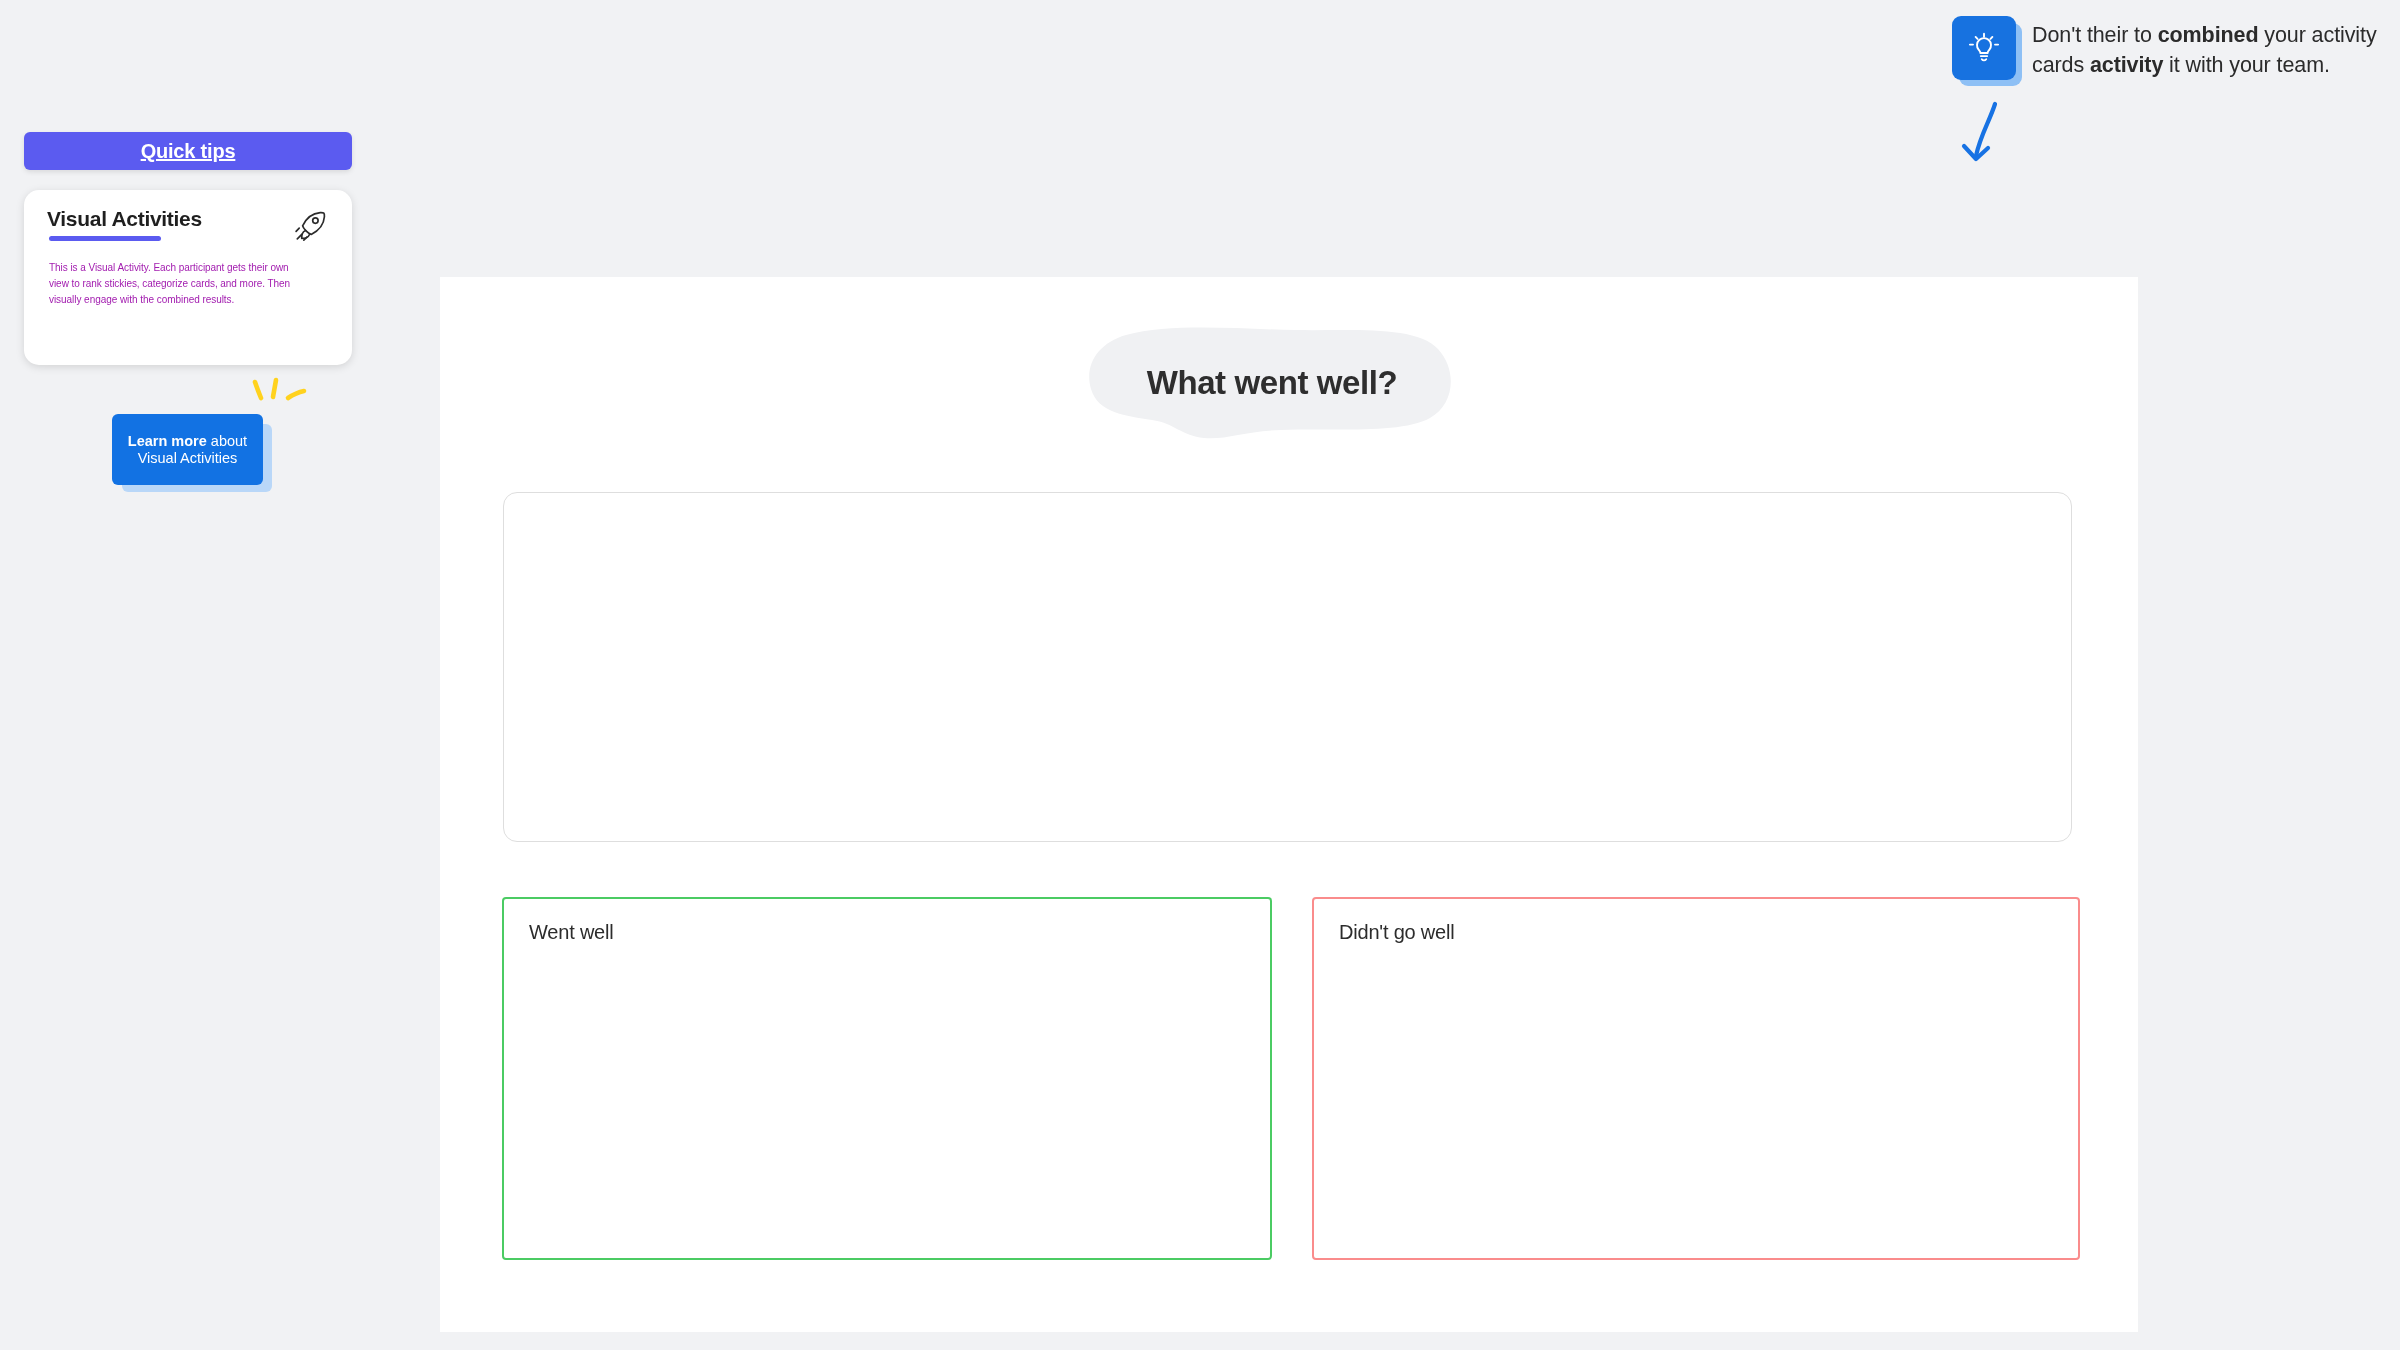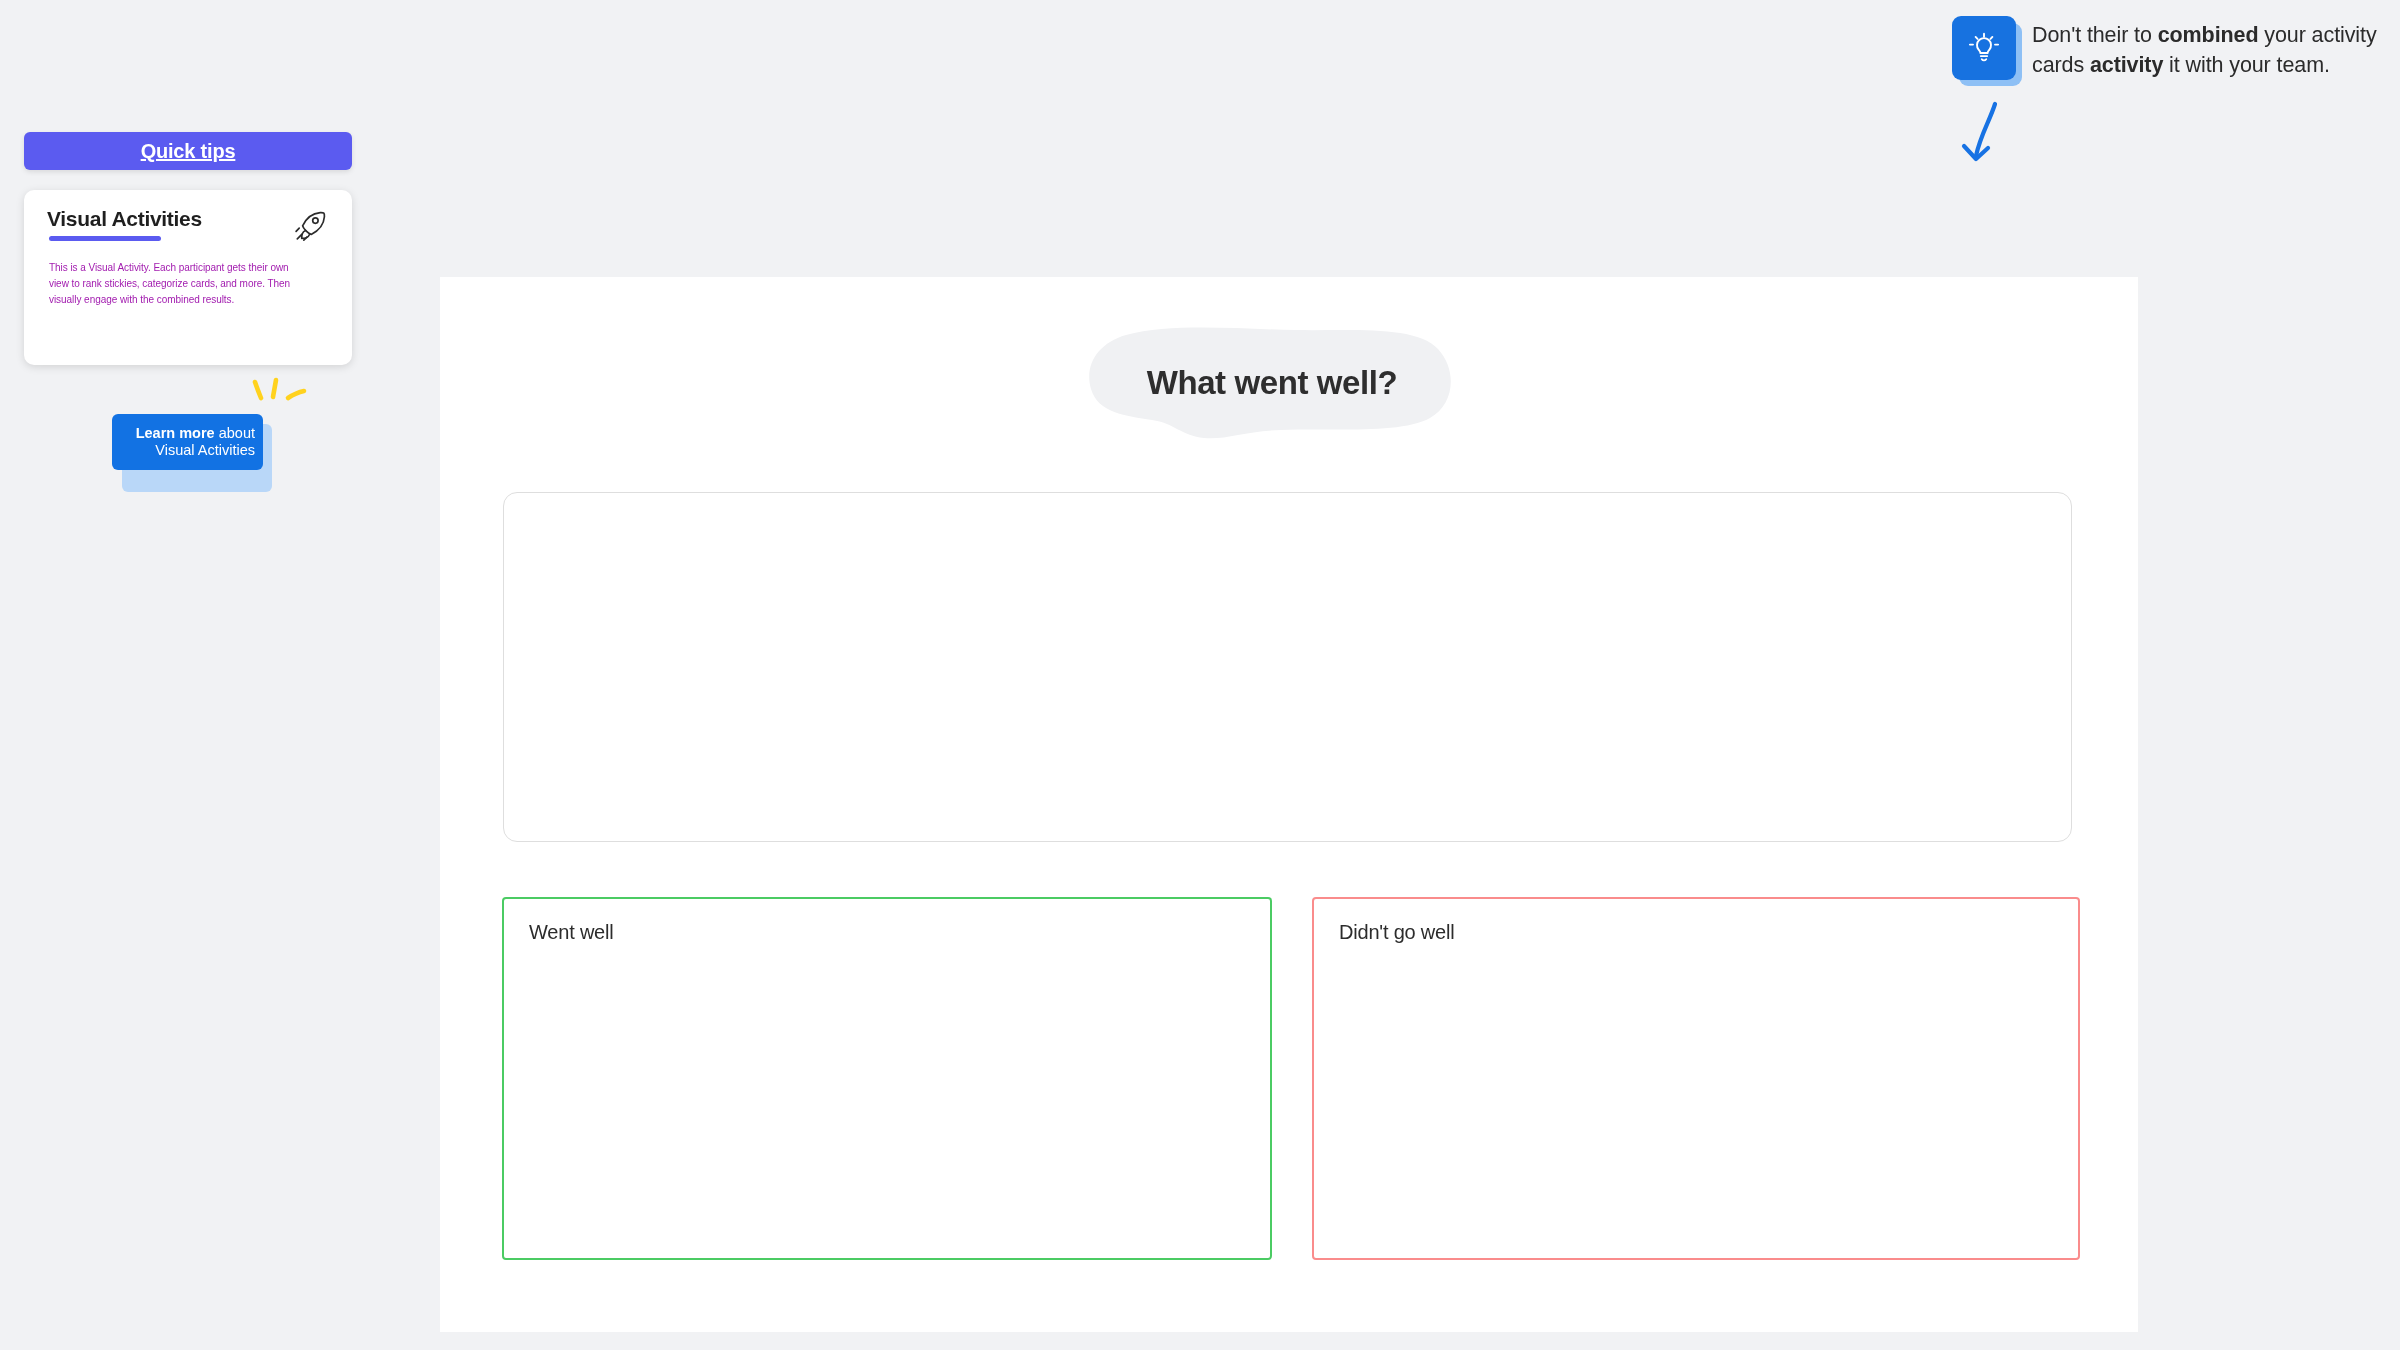--- a/index.html
+++ b/index.html
@@ -90,21 +90,21 @@
     text-decoration: underline;
   }
 
   #tip-card {
     position: absolute;
     left: 24px;
     top: 190px;
     width: 328px;
     height: 175px;
     background: #ffffff;
-    border-radius: 10px;
+    border-radius: 15px;
     box-shadow: 0 2px 8px rgba(0,0,0,0.13);
   }
   #tip-card-title {
     position: absolute;
     left: 23px;
     top: 17px;
     font-size: 21px;
     font-weight: 700;
     color: #1f1f1f;
     letter-spacing: -0.3px;
@@ -158,29 +158,29 @@
     width: 150px;
     height: 68px;
     background: #b9d7f8;
     border-radius: 6px;
   }
   #learn-more-button {
     position: absolute;
     left: 0;
     top: 0;
     width: 151px;
-    height: 56px;
+    height: 71px;
     background: #1272e3;
     border: none;
     border-radius: 6px;
     color: #ffffff;
     font-family: "Liberation Sans", sans-serif;
     font-size: 14.5px;
     line-height: 17px;
-    text-align: right;
+    text-align: center;
     cursor: pointer;
     display: flex;
     align-items: center;
     justify-content: center;
     padding: 6px 8px;
   }
   #learn-more-button b { font-weight: 700; }
 
   
   #activity-canvas {

